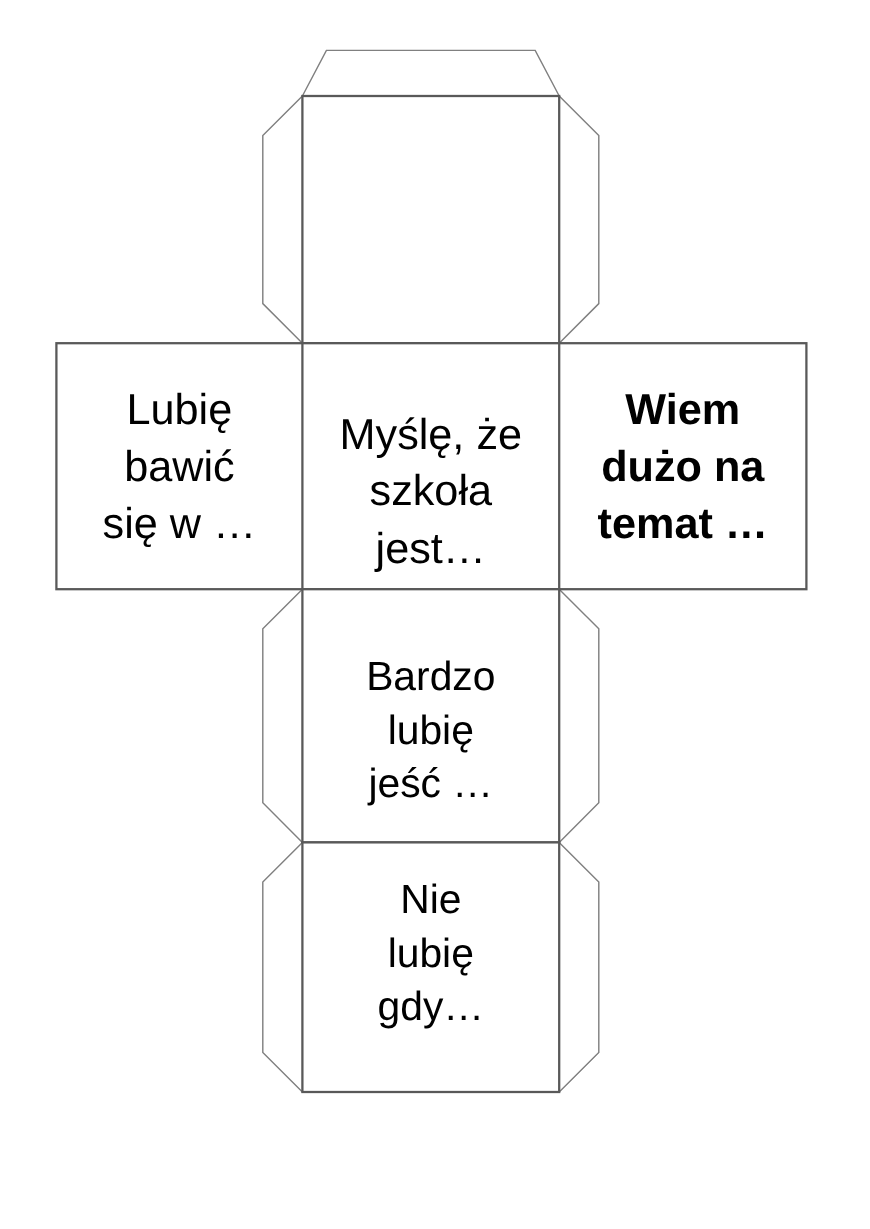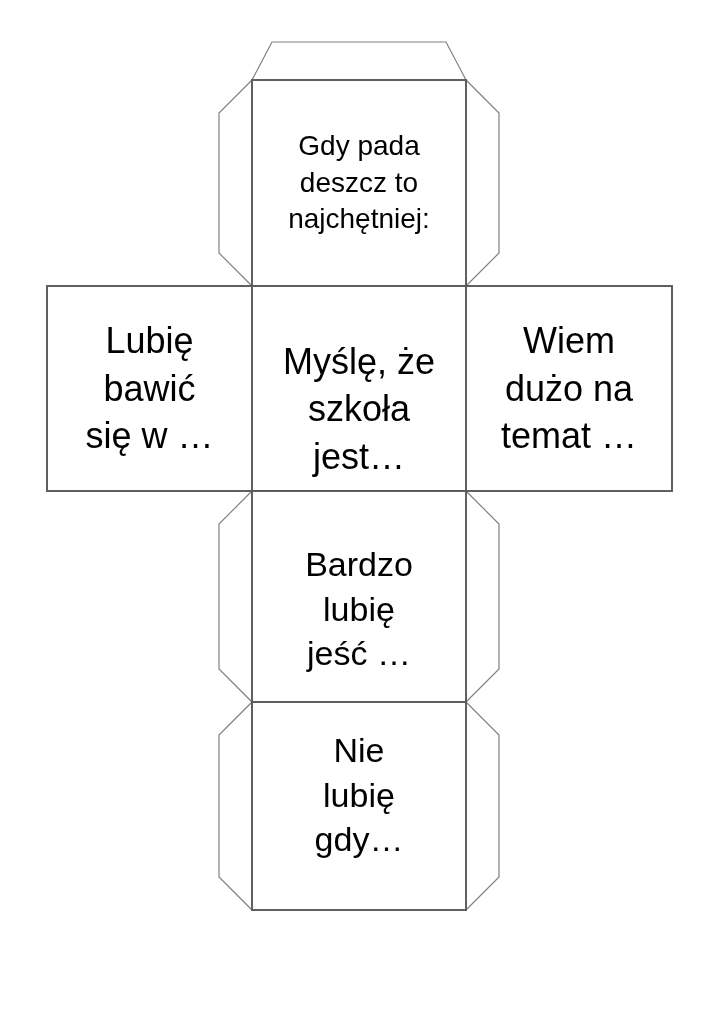--- a/index.html
+++ b/index.html
@@ -71,20 +71,21 @@
     font-size: 36px;
     padding: 0 20px;
   }
   .face-mid-right {
     left: 466px;
     top: 286px;
     width: 206px;
     height: 205px;
     font-size: 36px;
     padding: 0 4px;
+    font-weight: bold;
   }
   
   .face-lower {
     left: 252px;
     top: 491px;
     width: 214px;
     height: 236px;
     font-size: 34px;
     padding: 0 6px;
   }
@@ -123,23 +124,20 @@
     <rect x="47" y="286" width="625" height="205" fill="#ffffff" stroke="#595959" stroke-width="1.9"></rect>
     <line x1="252" y1="286" x2="252" y2="491" stroke="#595959" stroke-width="1.9"></line>
     <line x1="466" y1="286" x2="466" y2="491" stroke="#595959" stroke-width="1.9"></line>
 
     <rect x="252" y="491" width="214" height="211" fill="#ffffff" stroke="#595959" stroke-width="1.9"></rect>
 
     <rect x="252" y="702" width="214" height="208" fill="#ffffff" stroke="#595959" stroke-width="1.9"></rect>
 
   </svg>
 
-  <div class="face-text face-top">Gdy pada
-deszcz to
-najchętniej:</div>
 
   <div class="face-text face-mid-left">Lubię
 bawić
 się w …</div>
 
   <div class="face-text face-mid-center">Myślę, że
 szkoła
 jest…</div>
 
   <div class="face-text face-mid-right">Wiem

